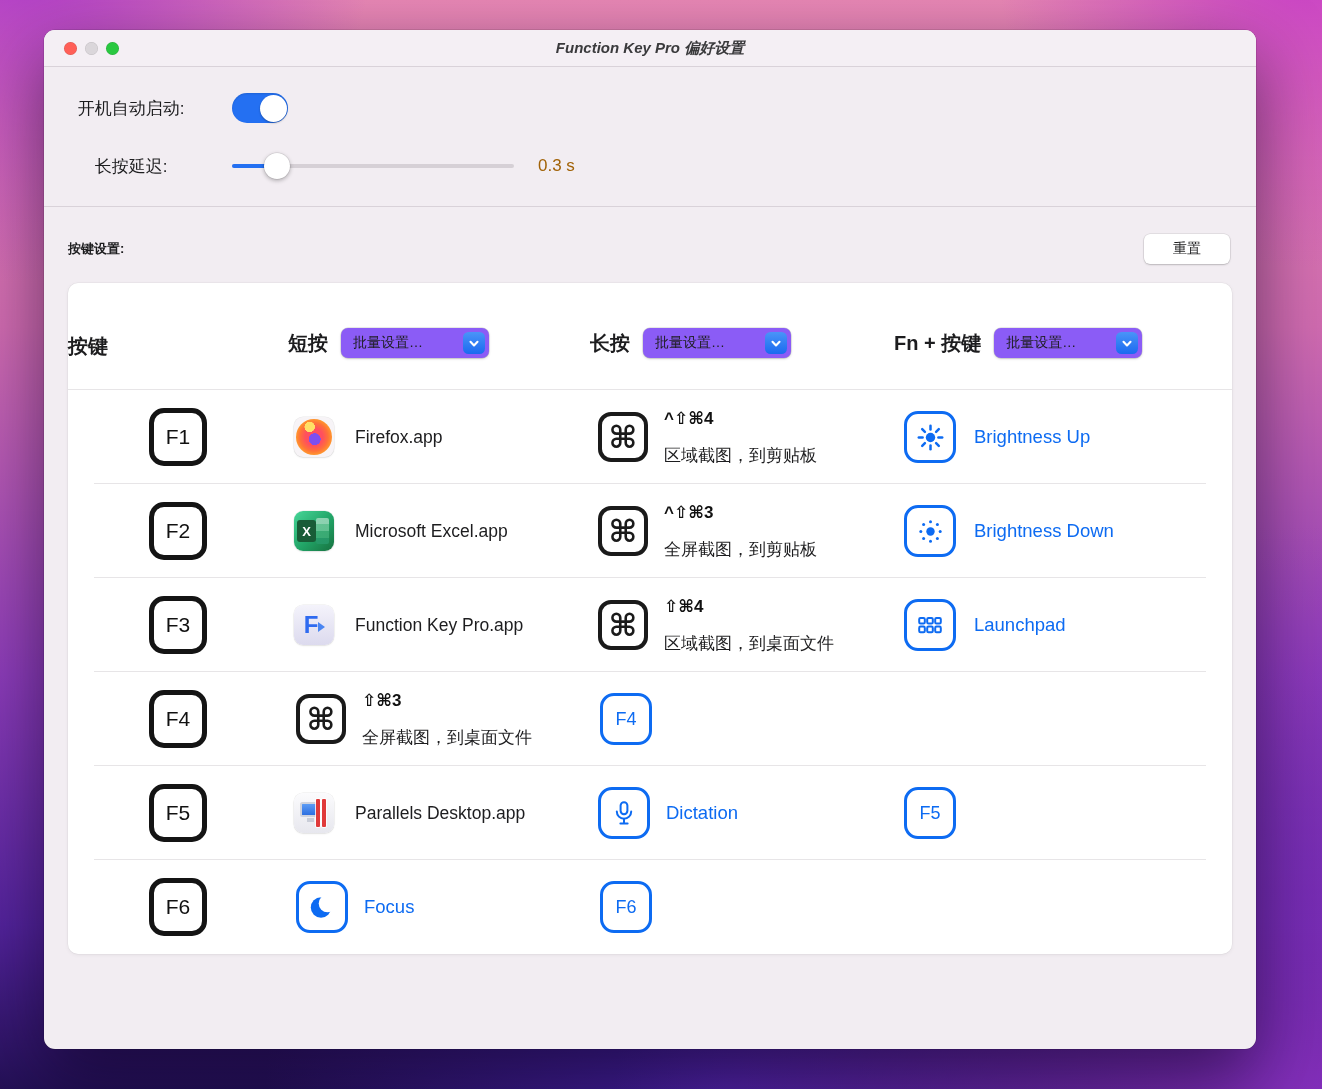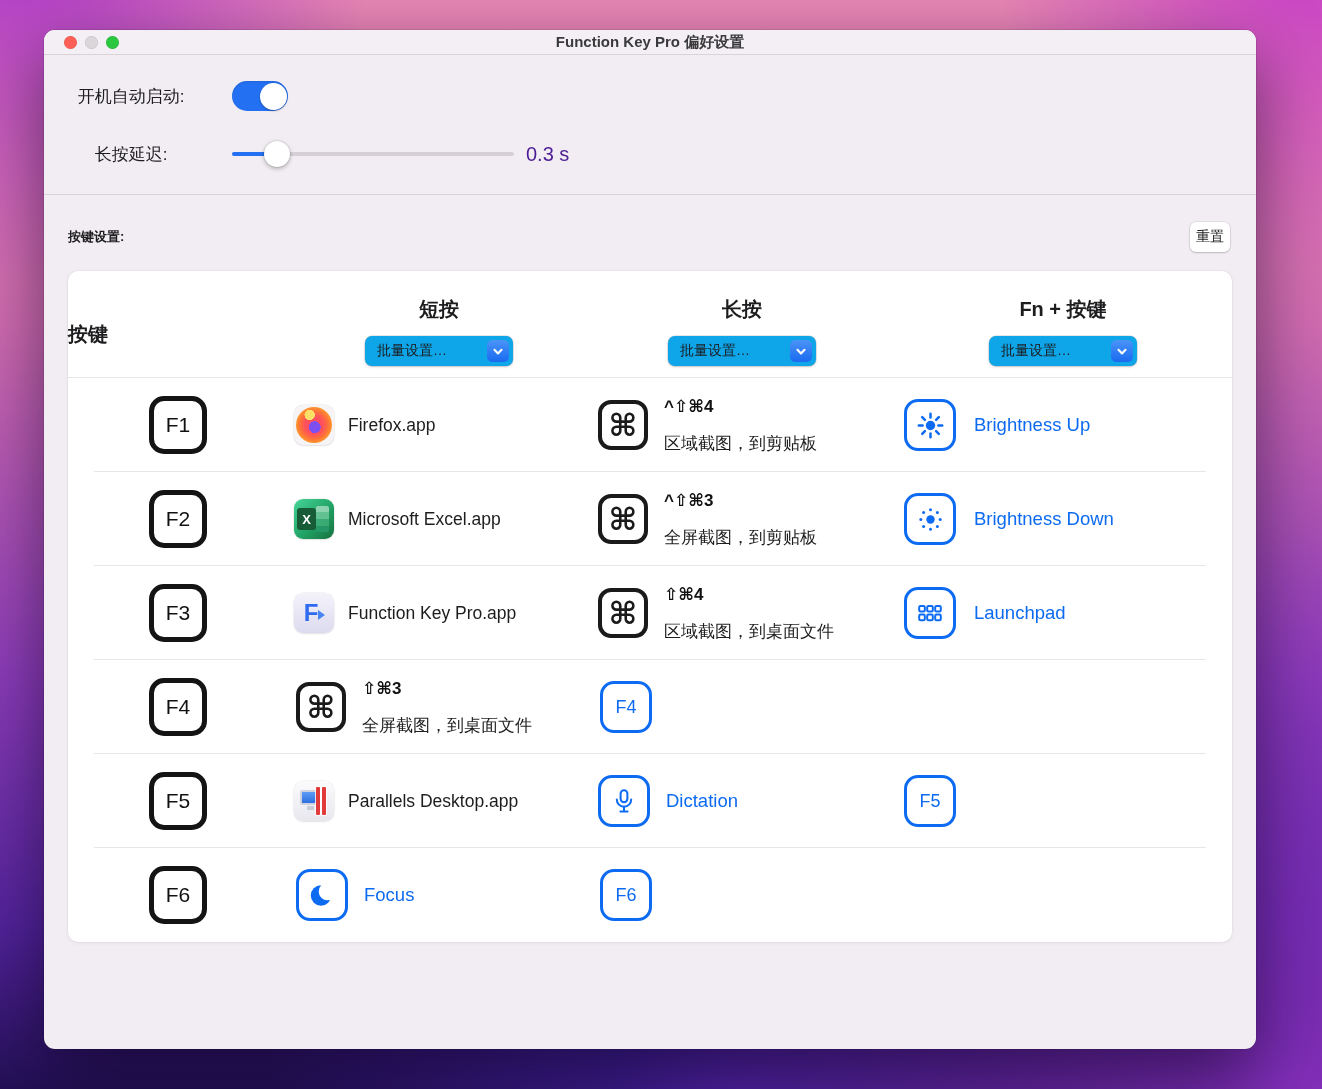--- a/index.html
+++ b/index.html
@@ -13,22 +13,22 @@
       radial-gradient(ellipse at 55% 103%, #4620a0 0%, rgba(70,32,160,0) 45%),
       linear-gradient(180deg,#e887b5 0%,#e27eb1 6%,#d06bb0 30%,#8c3cb8 62%,#53239b 85%,#241056 100%);
   }
   .window{
     position:absolute; left:44px; top:30px; width:1212px; height:1019px;
     background:#f2edf2; border-radius:11px;
     box-shadow:0 28px 70px rgba(10,0,30,.55), 0 0 0 .5px rgba(0,0,0,.2);
     overflow:hidden;
   }
   
-  .titlebar{ position:relative; height:25px; display:flex; align-items:center; justify-content:center;
-    border-bottom:1px solid #d9d2d9; background:#f4eff4;}
+  .titlebar{ position:relative; height:37px; display:flex; align-items:center; justify-content:center;
+    border-bottom:1px solid #d9d2d9; background:#f4eff4;font-style:italic;}
   .title{ font-size:15px; font-weight:bold; color:#3a3a3c; }
   .lights{ position:absolute; left:20px; top:0; height:100%; display:flex; align-items:center; gap:8px;}
   .light{ width:13px; height:13px; border-radius:50%; }
   .light.red{ background:#ff5f57; box-shadow:inset 0 0 0 .5px rgba(0,0,0,.15);}
   .light.gray{ background:#dad6da; box-shadow:inset 0 0 0 .5px rgba(0,0,0,.12);}
   .light.green{ background:#29c840; box-shadow:inset 0 0 0 .5px rgba(0,0,0,.15);}
 
   
   .settings{ padding:22px 0 0 0; }
   .srow{ display:flex; align-items:center; margin-bottom:11px; height:38px;}
@@ -37,51 +37,51 @@
   .toggle{ width:56px; height:30px; border-radius:15px; background:#2470f2; position:relative;
     box-shadow:inset 0 1px 2px rgba(0,0,0,.12);}
   .knob{ position:absolute; top:1.5px; right:1.5px; width:27px; height:27px; border-radius:50%;
     background:#fff; box-shadow:0 1px 2px rgba(0,0,0,.3);}
   .sliderrow{ margin-top:20px; }
   .slider{ position:relative; width:282px; height:26px; }
   .track{ position:absolute; top:11px; left:0; width:100%; height:4px; border-radius:2px; background:#d6d0d6;}
   .fill{ position:absolute; top:11px; left:0; height:4px; border-radius:2px; background:#2470f2;}
   .thumb{ position:absolute; top:0; width:26px; height:26px; border-radius:50%; background:#fff;
     box-shadow:0 0 0 .5px rgba(0,0,0,.12), 0 1.5px 4px rgba(0,0,0,.3);}
-  .sval{ margin-left:12px; font-size:20px; color:#4c1d95;}
+  .sval{ margin-left:24px; font-size:17px; color:#a16207;}
   .divider{ border-bottom:1px solid #d9d2d9; margin-top:21px;}
 
   
   .keyshead{ display:flex; align-items:center; justify-content:space-between; padding:27px 26px 0 24px;}
   .keystitle{ font-size:13px; font-weight:bold; color:#1d1d1f;}
-  .resetbtn{ background:#fff; border:none; border-radius:6px; padding:6px 6px; font-size:14px; color:#1d1d1f;
+  .resetbtn{ background:#fff; border:none; border-radius:6px; padding:6px 29px; font-size:14px; color:#1d1d1f;
     font-family:inherit; box-shadow:0 0 0 .5px rgba(0,0,0,.12), 0 1px 2px rgba(0,0,0,.18); cursor:pointer;}
 
   
   .table{ margin:19px 24px 0 24px; background:#fff; border-radius:10px; width:1164px;
     box-shadow:0 0 0 .5px rgba(0,0,0,.05), 0 1px 4px rgba(0,0,0,.06);}
   .grid{ display:grid; grid-template-columns:220px 302px 304px 1fr; align-items:center;}
   .thead{ height:107px; border-bottom:1px solid #e7e5e7;}
   .hkey{ text-align:left; font-size:20px; font-weight:bold; color:#1d1d1f; padding-top:20px;}
-  .hcol{ display:flex; flex-direction:column; align-items:center; gap:13px; padding-top:14px;}
+  .hcol{ display:flex; flex-direction:row; align-items:center; gap:13px; padding-top:14px;}
   .hcoltitle{ font-size:20px; font-weight:bold; color:#1d1d1f;}
   .popup{ display:flex; align-items:center; justify-content:space-between; width:148px; height:30px;
-    background:#0ea5e9; border-radius:7px; padding:0 4px 0 12px; cursor:pointer;
+    background:#8b5cf6; border-radius:7px; padding:0 4px 0 12px; cursor:pointer;
     box-shadow:0 0 0 .5px rgba(0,0,0,.16), 0 1px 2.5px rgba(0,0,0,.18);}
   .popup .ptext{ font-size:14px; color:#1d1d1f;}
   .chev{ width:22px; height:22px; border-radius:5.5px; display:flex; align-items:center; justify-content:center;
     background:linear-gradient(180deg,#4a94f8,#1a6af0);}
 
   .trow{ height:94px; position:relative;}
   .trow:not(:last-child)::after{ content:""; position:absolute; left:26px; right:26px; bottom:0;
     border-bottom:1px solid #e7e5e7;}
   .c-key{ display:flex; justify-content:center;}
   .keycap{ width:58px; height:58px; border:5px solid #141414; border-radius:15px; background:#fff;
     display:flex; align-items:center; justify-content:center; font-size:21px; font-weight:500; color:#111;}
-  .c-app{ display:flex; align-items:center; gap:14px; padding-left:6px;}
+  .c-app{ display:flex; align-items:center; gap:21px; padding-left:6px;}
   .appname{ font-size:17.5px; color:#1d1d1f;}
   .c-long{ display:flex; align-items:center; gap:16px; padding-left:8px;}
   .c-fn{ display:flex; align-items:center; gap:18px; padding-left:10px;}
   .cmdbadge{ flex:0 0 50px; width:50px; height:50px; border:4px solid #1a1a1a; border-radius:13px; background:#fff;
     display:flex; align-items:center; justify-content:center;}
   .cmdglyph{ font-family:"DejaVu Sans",sans-serif; font-size:31px; font-weight:bold; color:#1a1a1a; line-height:1;}
   .stack{ display:flex; flex-direction:column; gap:3px;}
   .shortcut{ font-size:17px; font-weight:bold; color:#111;
     font-family:"Liberation Sans","DejaVu Sans",sans-serif;}
   .desc{ font-size:17px; color:#1d1d1f;margin-top:12px;}

